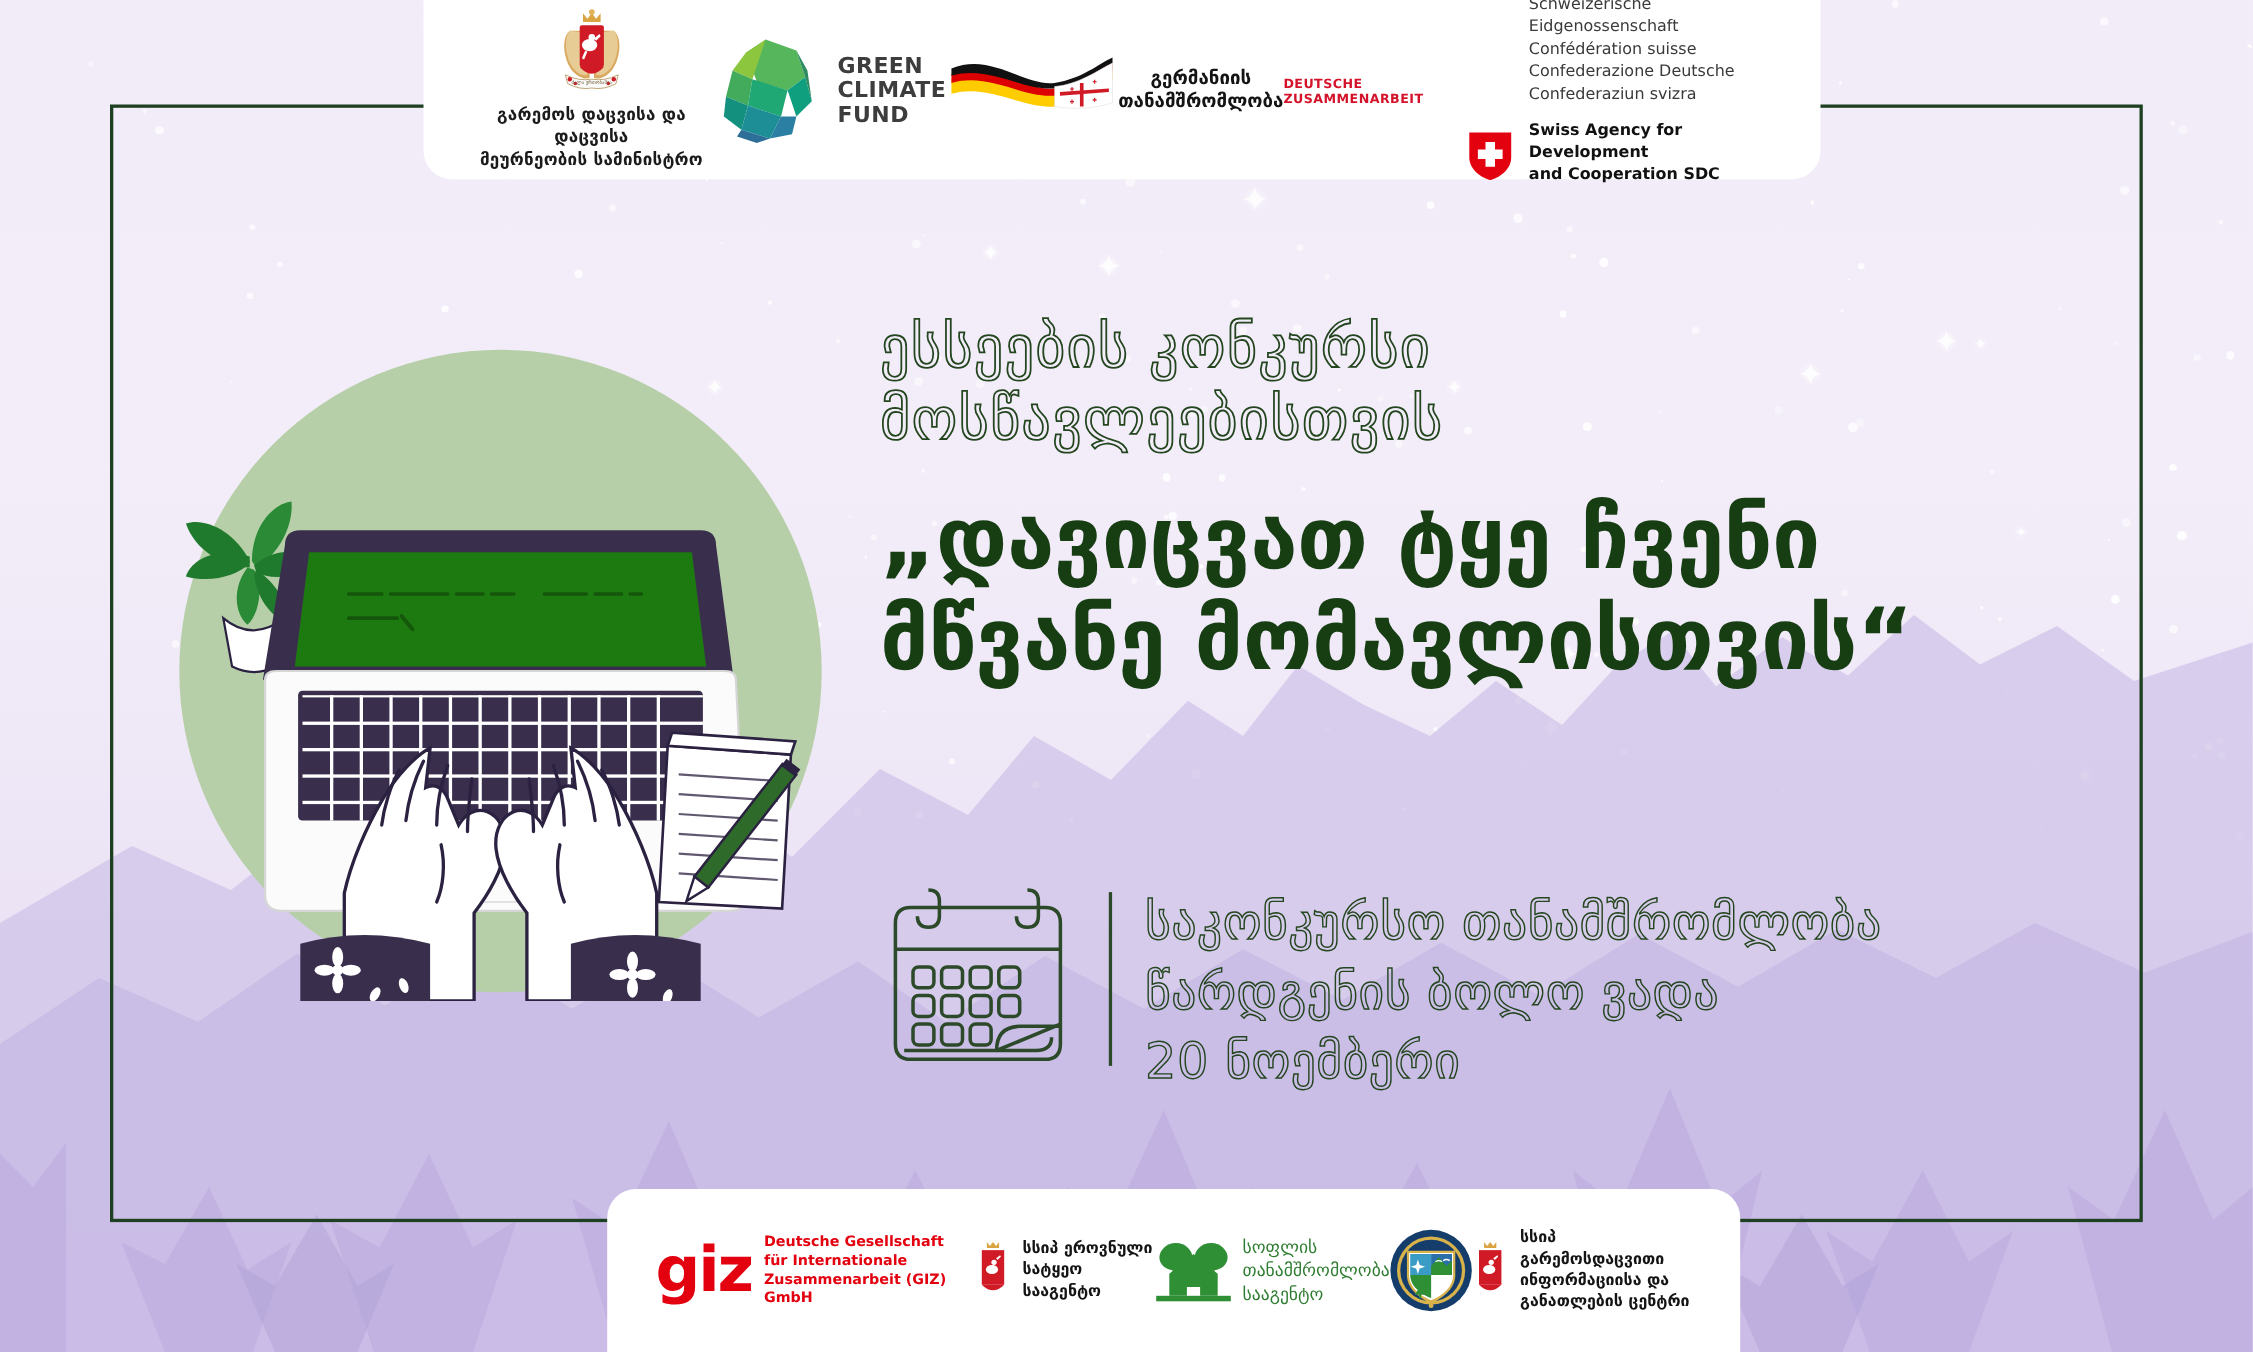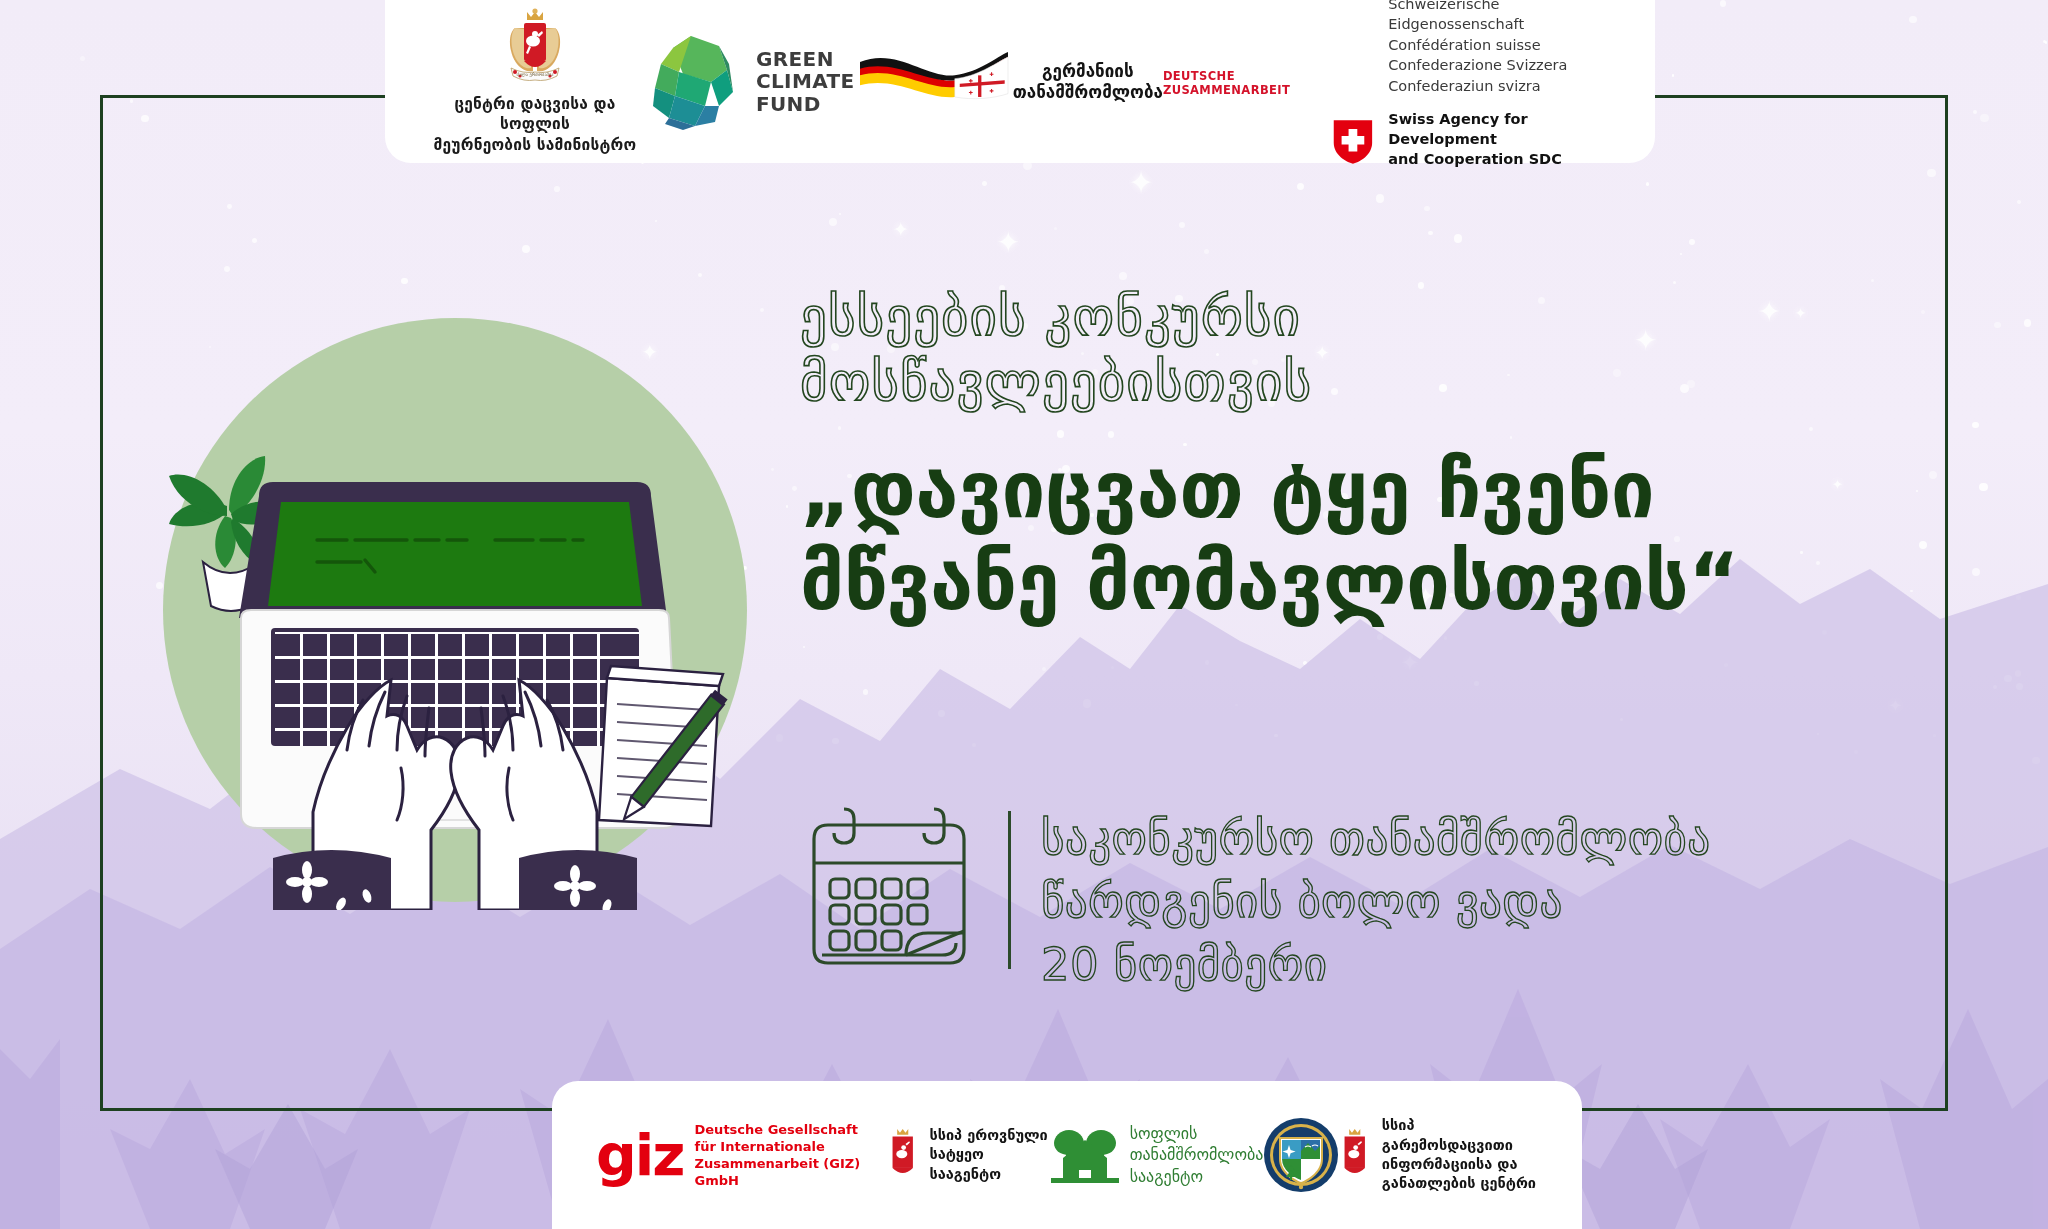--- a/index.html
+++ b/index.html
@@ -343,21 +343,21 @@
       <path d="M8 60 q12 6 24 4 q12 2 24 -4 l-2 8 q-11 6 -22 4 q-11 2 -22 -4 z" fill="#fbfbfb" stroke="#b79a63" stroke-width="0.8"></path>
       <g fill="#d01a25">
         <circle cx="12" cy="64" r="2"></circle>
           <circle cx="17" cy="68" r="1.6"></circle>
         <circle cx="52" cy="64" r="2"></circle>
           <circle cx="47" cy="68" r="1.6"></circle>
       </g>
       <text x="32" y="68" font-size="4.4" text-anchor="middle" fill="#6b5a33">ძალა ერთობაშია</text>
     </svg>
     <div class="gov-label">
-        <div>ცენტრი დაცვისა და სოფლის</div>
+        <div>გარემოს დაცვისა და დაცვისა</div>
         <div>მეურნეობის სამინისტრო</div>
       </div>
   </div>
 
   <div class="logo-cell">
     <div class="gcf">
       <svg width="104" height="104" viewBox="0 0 104 104">
         <g>
           <polygon points="52,6 80,16 88,40 72,52 44,44 34,18" fill="#56b65b"></polygon>
           <polygon points="52,6 34,18 22,34 40,42" fill="#8cc63f"></polygon>
@@ -406,21 +406,21 @@
   <div class="logo-cell">
     <div class="swiss">
       <svg width="48" height="54" viewBox="0 0 48 54">
         <path d="M2 2 h44 v26 c0 14 -14 22 -22 24 C16 50 2 42 2 28 Z" fill="#e3000f"></path>
         <path d="M19 12 h10 v8 h8 v10 h-8 v8 h-10 v-8 h-8 v-10 h8 z" fill="#fff"></path>
       </svg>
       <div>
         <div class="swiss-lines">
           <div>Schweizerische Eidgenossenschaft</div>
           <div>Confédération suisse</div>
-          <div>Confederazione Svizzera</div>
+          <div>Confederazione Deutsche</div>
           <div>Confederaziun svizra</div>
         </div>
         <div class="swiss-bold">
           <div>Swiss Agency for Development</div>
           <div>and Cooperation SDC</div>
         </div>
       </div>
     </div>
   </div>
 </div>

